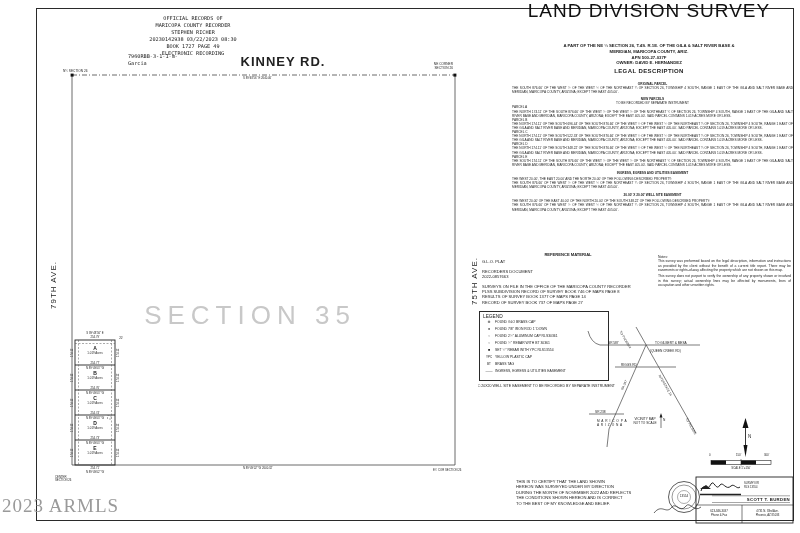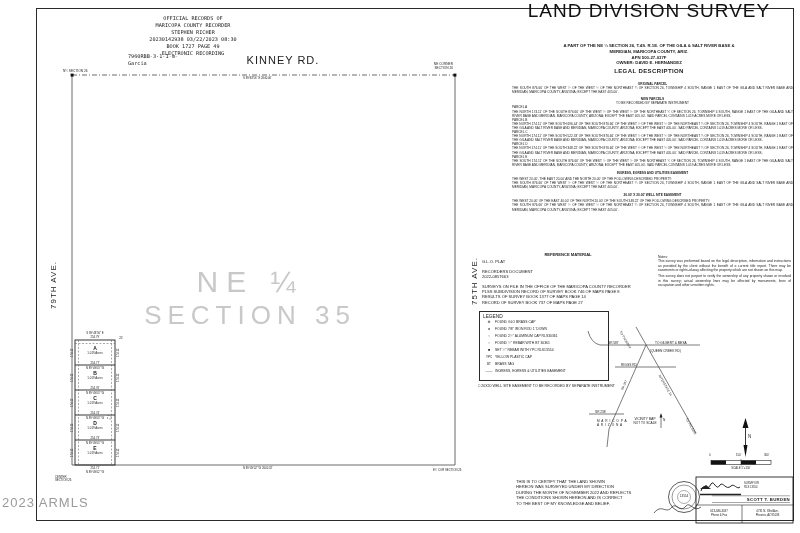--- a/index.html
+++ b/index.html
@@ -111,34 +111,33 @@
 
   <div class="abs mono ctr pre" style="left:118px;top:15px;width:150px;font-size:5.2px;line-height:1.35;">OFFICIAL RECORDS OF
 MARICOPA COUNTY RECORDER
 STEPHEN RICHER
 20230142938 03/22/2023 08:30
 BOOK 1727 PAGE 49
 ELECTRONIC RECORDING</div>
   <div class="abs mono" style="left:128px;top:53px;font-size:5.2px;">7960RBB-3-1-1-m-</div>
   <div class="abs mono" style="left:128px;top:60px;font-size:5.2px;">Garcia</div>
 
-  <div class="abs ctr" style="left:238px;top:54px;width:90px;font-size:11px;letter-spacing:1px;color:#222;">KINNEY RD.</div>
+  <div class="abs ctr" style="left:238px;top:54px;width:90px;font-size:13px;letter-spacing:1px;color:#222;font-weight:bold;">KINNEY RD.</div>
   <div class="abs vert" style="left:49px;top:249px;height:60px;font-size:8px;letter-spacing:1px;color:#222;">79TH AVE.</div>
   <div class="abs vert" style="left:470px;top:245px;height:60px;font-size:8px;letter-spacing:1px;color:#222;">75TH AVE.</div>
 
   <div class="abs tiny" style="left:63px;top:68.5px;">N¼ SECTION 26</div>
   <div class="abs tiny pre rgt" style="left:420px;top:62px;width:33px;">NE CORNER
 SECTION 26</div>
   <div class="abs t28 pre" style="left:55px;top:475.5px;">CENTER
 SECTION 26</div>
   <div class="abs t28" style="left:433px;top:468.5px;">E¼ COR SECTION 26</div>
   <div class="abs t28" style="left:243px;top:77px;">S 89°48'56" E 2640.46'</div>
   <div class="abs t28" style="left:243px;top:467px;">N 89°49'02" W 2640.32'</div>
 
-  <div class="abs ctr gray" style="left:120px;top:265px;width:260px;font-size:30px;letter-spacing:8px;">NE ¼</div>
   <div class="abs ctr gray" style="left:100px;top:300px;width:300px;font-size:26px;letter-spacing:6px;">SECTION 35</div>
 
   <div class="abs dim" style="left:70px;top:331px;width:50px;">S 89°48'56" E</div>
   <div class="abs dim" style="left:70px;top:335.2px;width:50px;">254.79'</div>
   <div class="abs dim" style="left:116px;top:336px;width:10px;">20'</div>
 
   <div class="abs" style="left:75px;top:340px;width:40px;height:25px;">
     <div class="cell-letter" style="margin-top:5px;">A</div>
     <div class="cell-acres">1.019 Acres</div>
   </div>
@@ -294,15 +293,15 @@
   <div class="abs ctr" style="left:676px;top:493.5px;width:16px;font-size:3px;">13554</div>
 
   <div class="abs" style="left:744px;top:481.5px;font-size:2.7px;">SURVEYOR</div>
   <div class="abs" style="left:744px;top:485.5px;font-size:2.7px;">RLS 13554</div>
   <div class="abs rgt hd" style="left:712px;top:497px;width:78px;font-size:4.3px;letter-spacing:0.3px;">SCOTT T. BURDEN</div>
   <div class="abs ctr" style="left:697px;top:509px;width:44px;font-size:2.8px;">623-846-3037</div>
   <div class="abs ctr" style="left:697px;top:513px;width:44px;font-size:2.8px;">Phone &amp; Fax</div>
   <div class="abs ctr" style="left:743px;top:509px;width:49px;font-size:2.8px;">4731 N. 83rd Ave.</div>
   <div class="abs ctr" style="left:743px;top:513px;width:49px;font-size:2.8px;">Phoenix, AZ 85033</div>
 
-  <div class="abs" style="left:2px;top:495px;font-size:13px;color:#9a9a9a;letter-spacing:1px;">2023 ARMLS</div>
+  <div class="abs" style="left:2px;top:495px;font-size:19px;color:#9a9a9a;letter-spacing:1px;font-family:Liberation Serif, serif;">2023 ARMLS</div>
 
 </div>
 
 </body></html>

